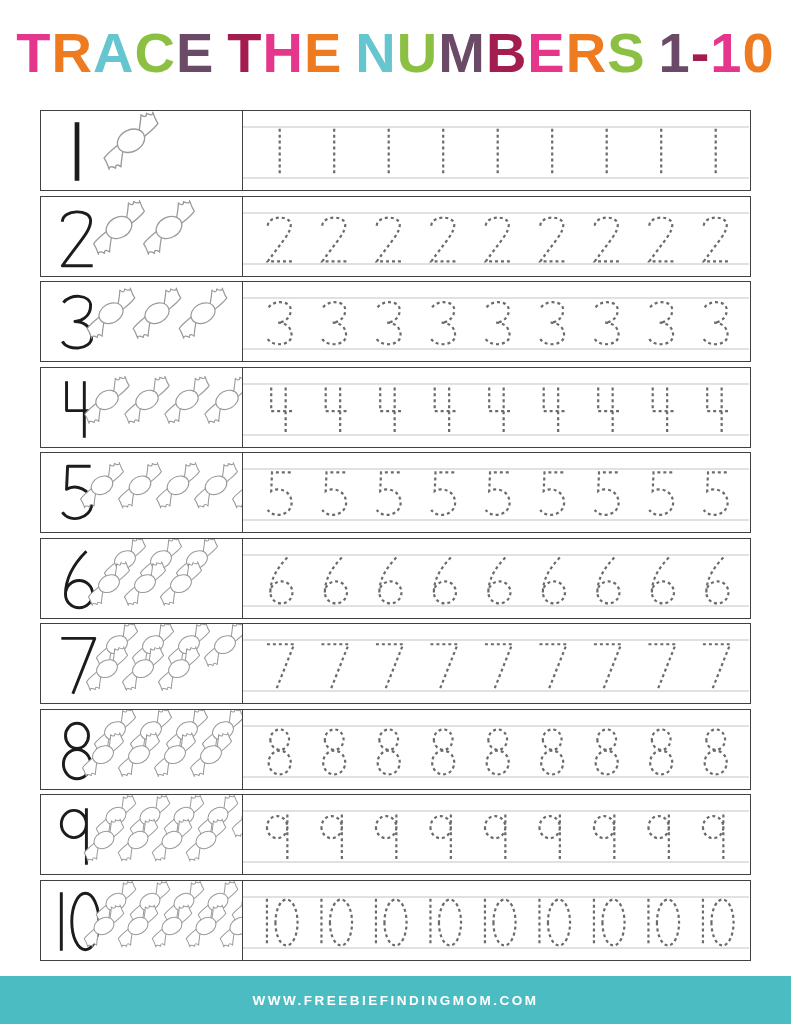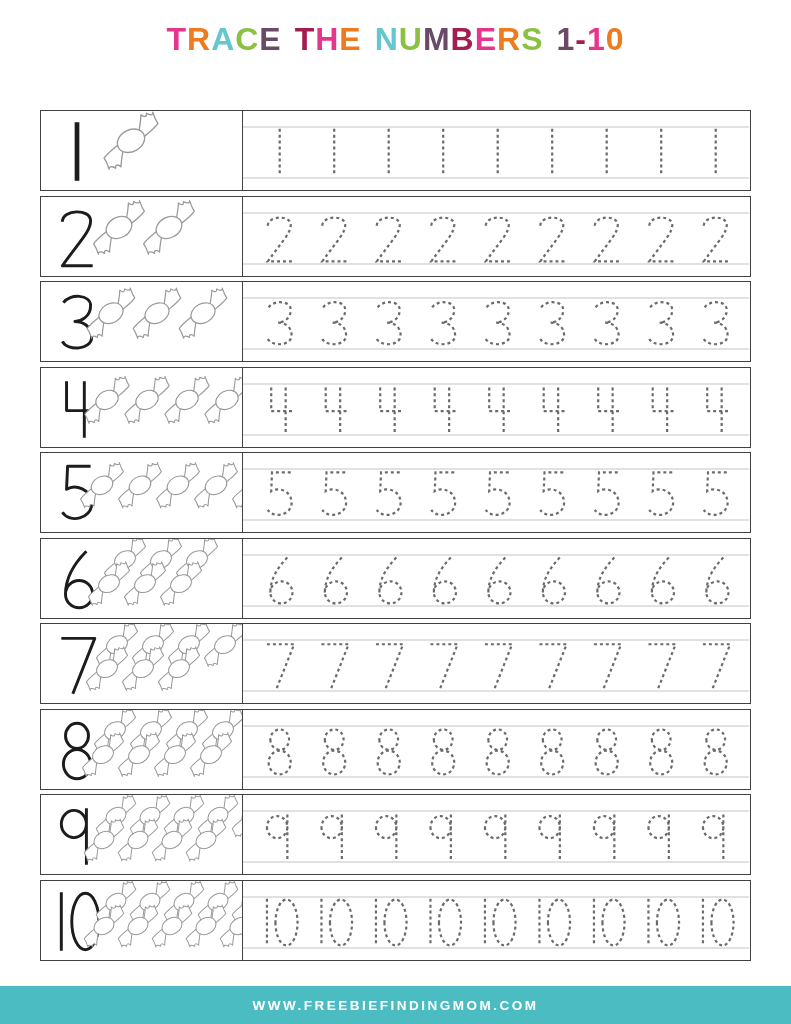--- a/index.html
+++ b/index.html
@@ -2,39 +2,39 @@
 <html><head>
 <meta charset="utf-8">
 <style>
   html,body{margin:0;padding:0;}
   body{
     width:791px;height:1024px;position:relative;overflow:hidden;
     background:#ffffff;font-family:"Liberation Sans",sans-serif;
   }
   .title{
     position:absolute;top:22px;left:0;right:0;text-align:center;
-    font-size:32px;font-weight:bold;line-height:1.1;letter-spacing:1px;
+    font-size:56px;font-weight:bold;line-height:1.1;letter-spacing:1px;
     user-select:none;white-space:nowrap;
   }
   .title .sp{display:inline-block;width:13px;}
   .rows{position:absolute;top:110px;left:40px;width:711px;}
   .row{
     display:flex;height:81px;margin-bottom:4.5px;box-sizing:border-box;
     border:1.6px solid #414141;background:#fff;
   }
   .cell-left{
     width:202px;min-width:202px;position:relative;box-sizing:border-box;
     border-right:1.6px solid #414141;overflow:hidden;
   }
   .cell-right{flex:1;position:relative;overflow:hidden;}
   .solid-num{position:absolute;left:13px;top:9px;}
   .candy{position:absolute;transform:rotate(-28deg);}
   .trace-svg{position:absolute;left:0;top:0;}
   .footer-bar{
-    position:absolute;left:0;right:0;bottom:0;height:38px;background:#4cbcc3;
+    position:absolute;left:0;right:0;bottom:0;height:48px;background:#4cbcc3;
     display:flex;align-items:center;justify-content:center;
   }
   .footer-text{
     color:#ffffff;font-size:13.5px;font-weight:bold;letter-spacing:2.5px;
   }
 </style>
 </head>
 <body>
 
 <div class="title"><span style="color: rgb(230, 54, 140);">T</span><span style="color: rgb(238, 123, 32);">R</span><span style="color: rgb(102, 198, 207);">A</span><span style="color: rgb(140, 192, 67);">C</span><span style="color: rgb(107, 74, 103);">E</span><span class="sp"></span><span style="color: rgb(163, 29, 81);">T</span><span style="color: rgb(230, 54, 140);">H</span><span style="color: rgb(238, 123, 32);">E</span><span class="sp"></span><span style="color: rgb(102, 198, 207);">N</span><span style="color: rgb(140, 192, 67);">U</span><span style="color: rgb(107, 74, 103);">M</span><span style="color: rgb(163, 29, 81);">B</span><span style="color: rgb(230, 54, 140);">E</span><span style="color: rgb(238, 123, 32);">R</span><span style="color: rgb(140, 192, 67);">S</span><span class="sp"></span><span style="color: rgb(107, 74, 103);">1</span><span style="color: rgb(163, 29, 81);">-</span><span style="color: rgb(230, 54, 140);">1</span><span style="color: rgb(238, 123, 32);">0</span></div>

